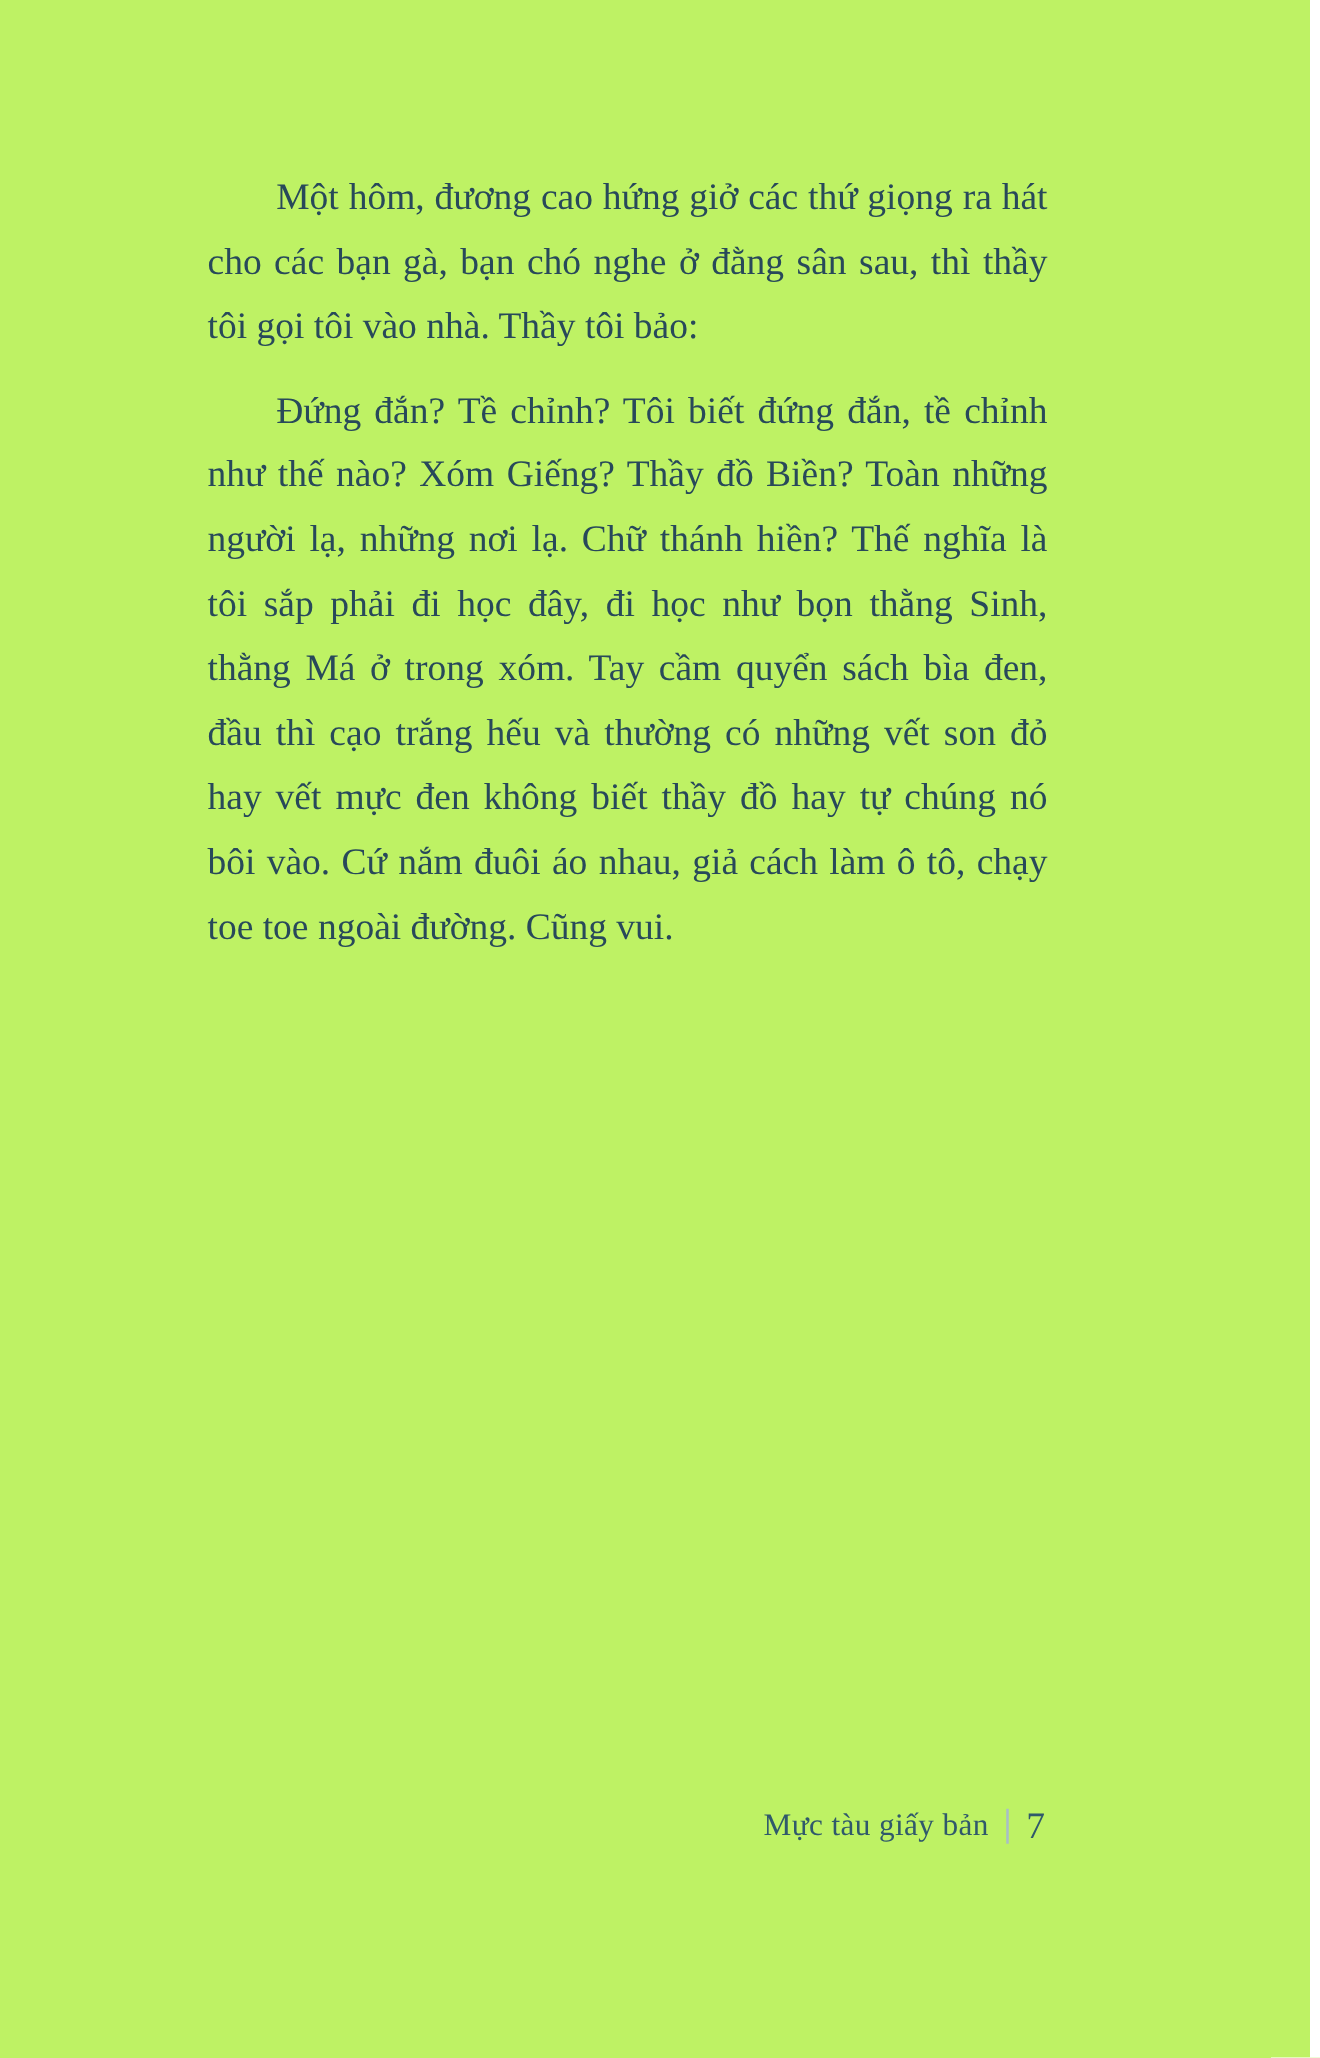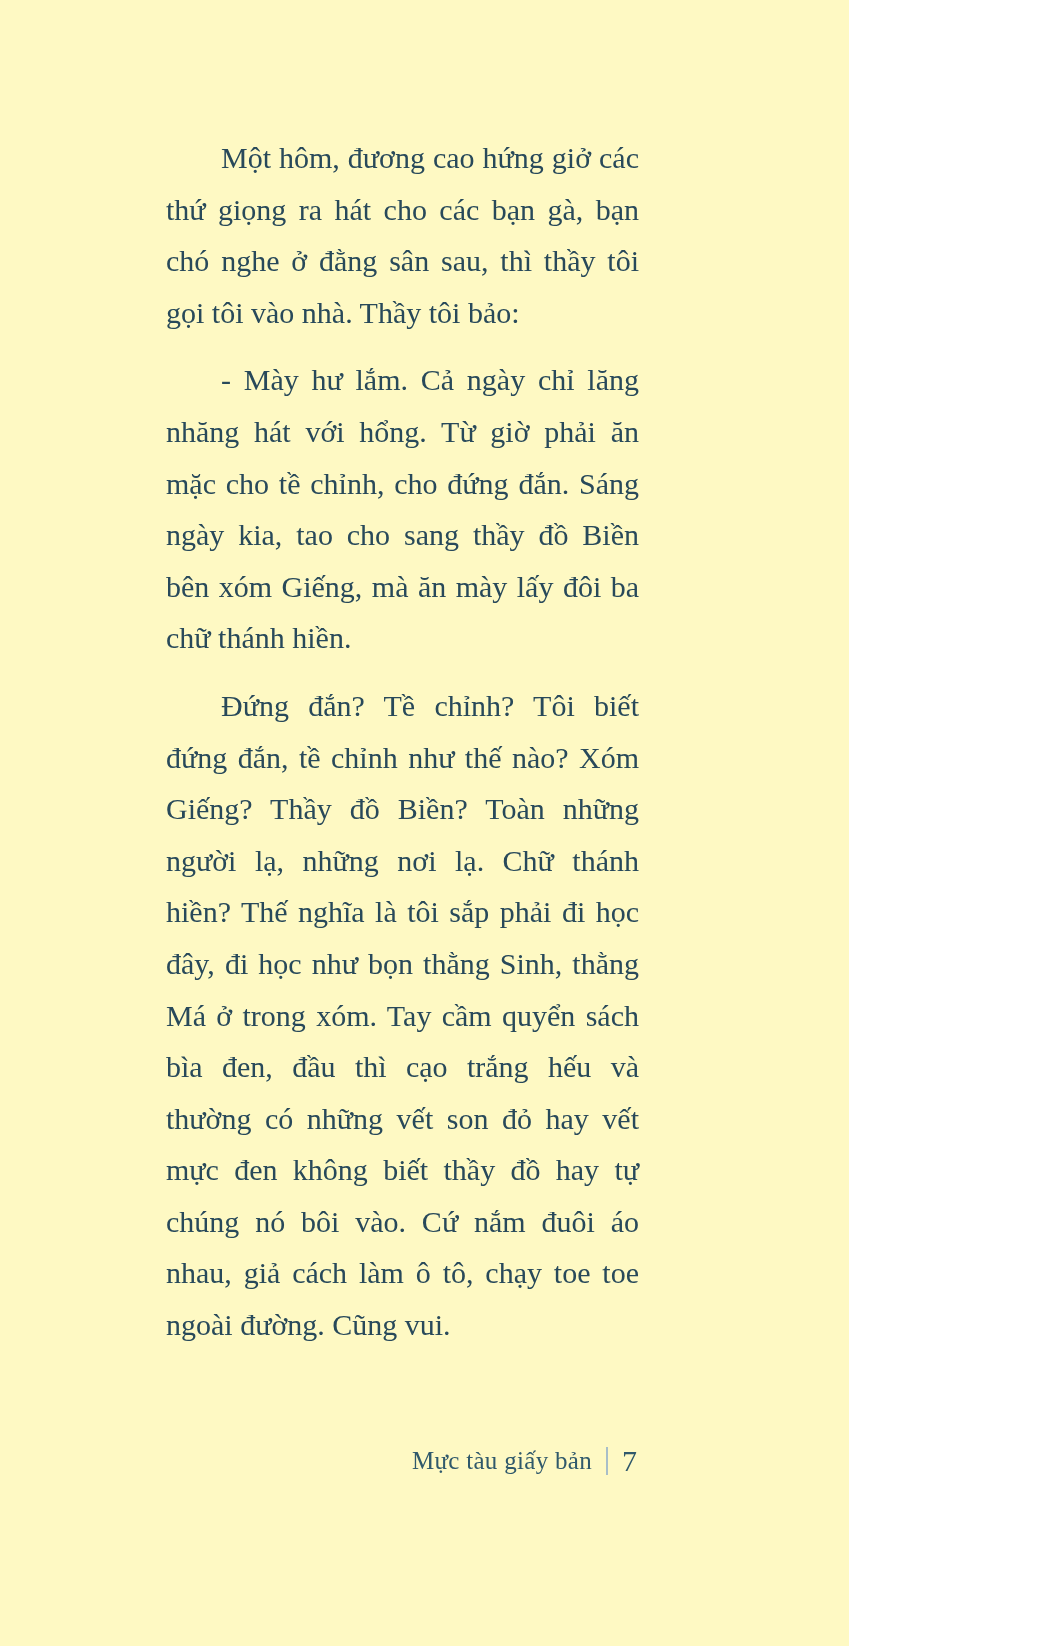--- a/index.html
+++ b/index.html
@@ -2,23 +2,23 @@
 <html><head>
 <meta charset="utf-8">
 <style>
   html, body {
     margin: 0;
     padding: 0;
     background: #ffffff;
   }
   .page {
     position: relative;
-    width: 849px;
+    width: 1048px;
     height: 1646px;
-    background: #fef9c3;
+    background: #bef264;
     font-family: "Liberation Serif", serif;
     color: #28495a;
     overflow: hidden;
   }
   .text-block {
     position: absolute;
     left: 166px;
     right: 210px;
     top: 132px;
   }
@@ -54,21 +54,20 @@
     color: #30596b;
   }
 </style>
 </head>
 <body>
 
 <div class="page">
 
   <div class="text-block">
     <p>Một hôm, đương cao hứng giở các thứ giọng ra hát cho các bạn gà, bạn chó nghe ở đằng sân sau, thì thầy tôi gọi tôi vào nhà. Thầy tôi bảo:</p>
-    <p>- Mày hư lắm. Cả ngày chỉ lăng nhăng hát với hổng. Từ giờ phải ăn mặc cho tề chỉnh, cho đứng đắn. Sáng ngày kia, tao cho sang thầy đồ Biền bên xóm Giếng, mà ăn mày lấy đôi ba chữ thánh hiền.</p>
     <p>Đứng đắn? Tề chỉnh? Tôi biết đứng đắn, tề chỉnh như thế nào? Xóm Giếng? Thầy đồ Biền? Toàn những người lạ, những nơi lạ. Chữ thánh hiền? Thế nghĩa là tôi sắp phải đi học đây, đi học như bọn thằng Sinh, thằng Má ở trong xóm. Tay cầm quyển sách bìa đen, đầu thì cạo trắng hếu và thường có những vết son đỏ hay vết mực đen không biết thầy đồ hay tự chúng nó bôi vào. Cứ nắm đuôi áo nhau, giả cách làm ô tô, chạy toe toe ngoài đường. Cũng vui.</p>
   </div>
 
   <div class="footer">
     <span class="footer-title">Mực tàu giấy bản</span>
     <span class="footer-divider"></span>
     <span class="footer-page">7</span>
   </div>
 
 </div>

